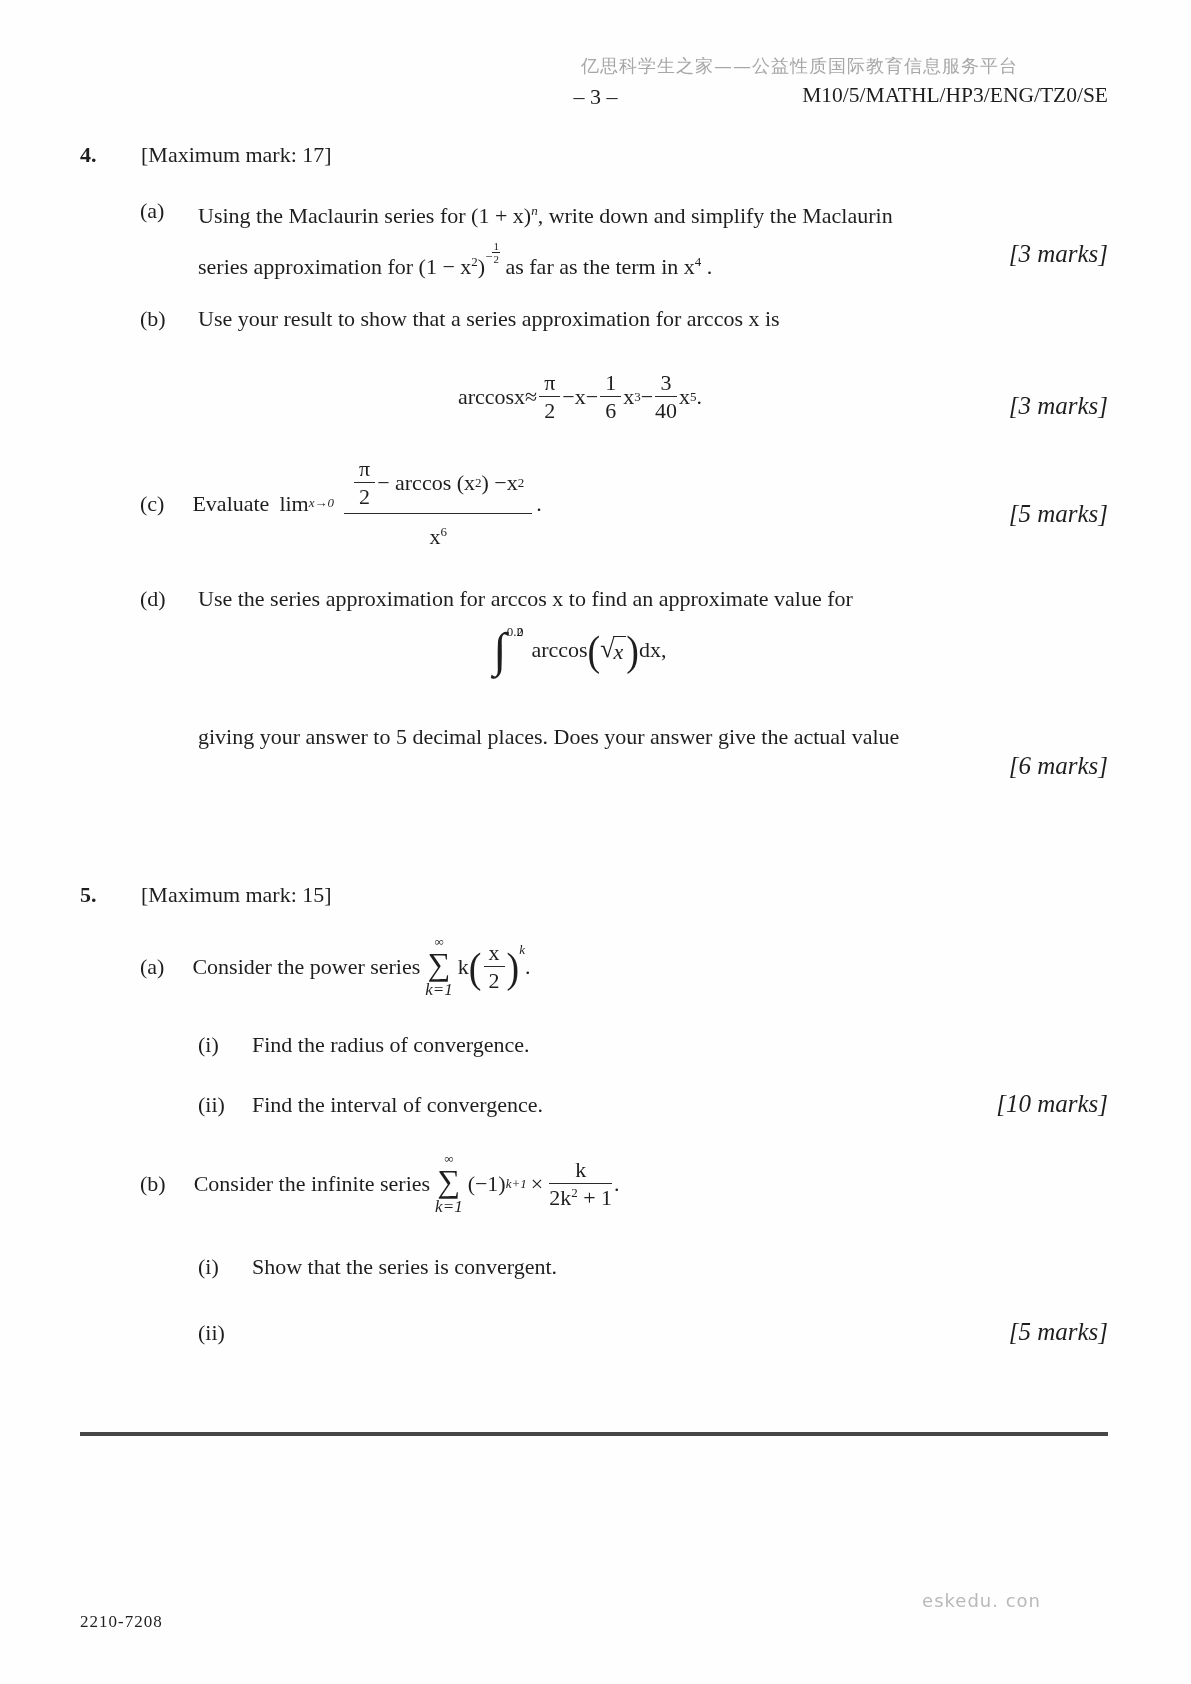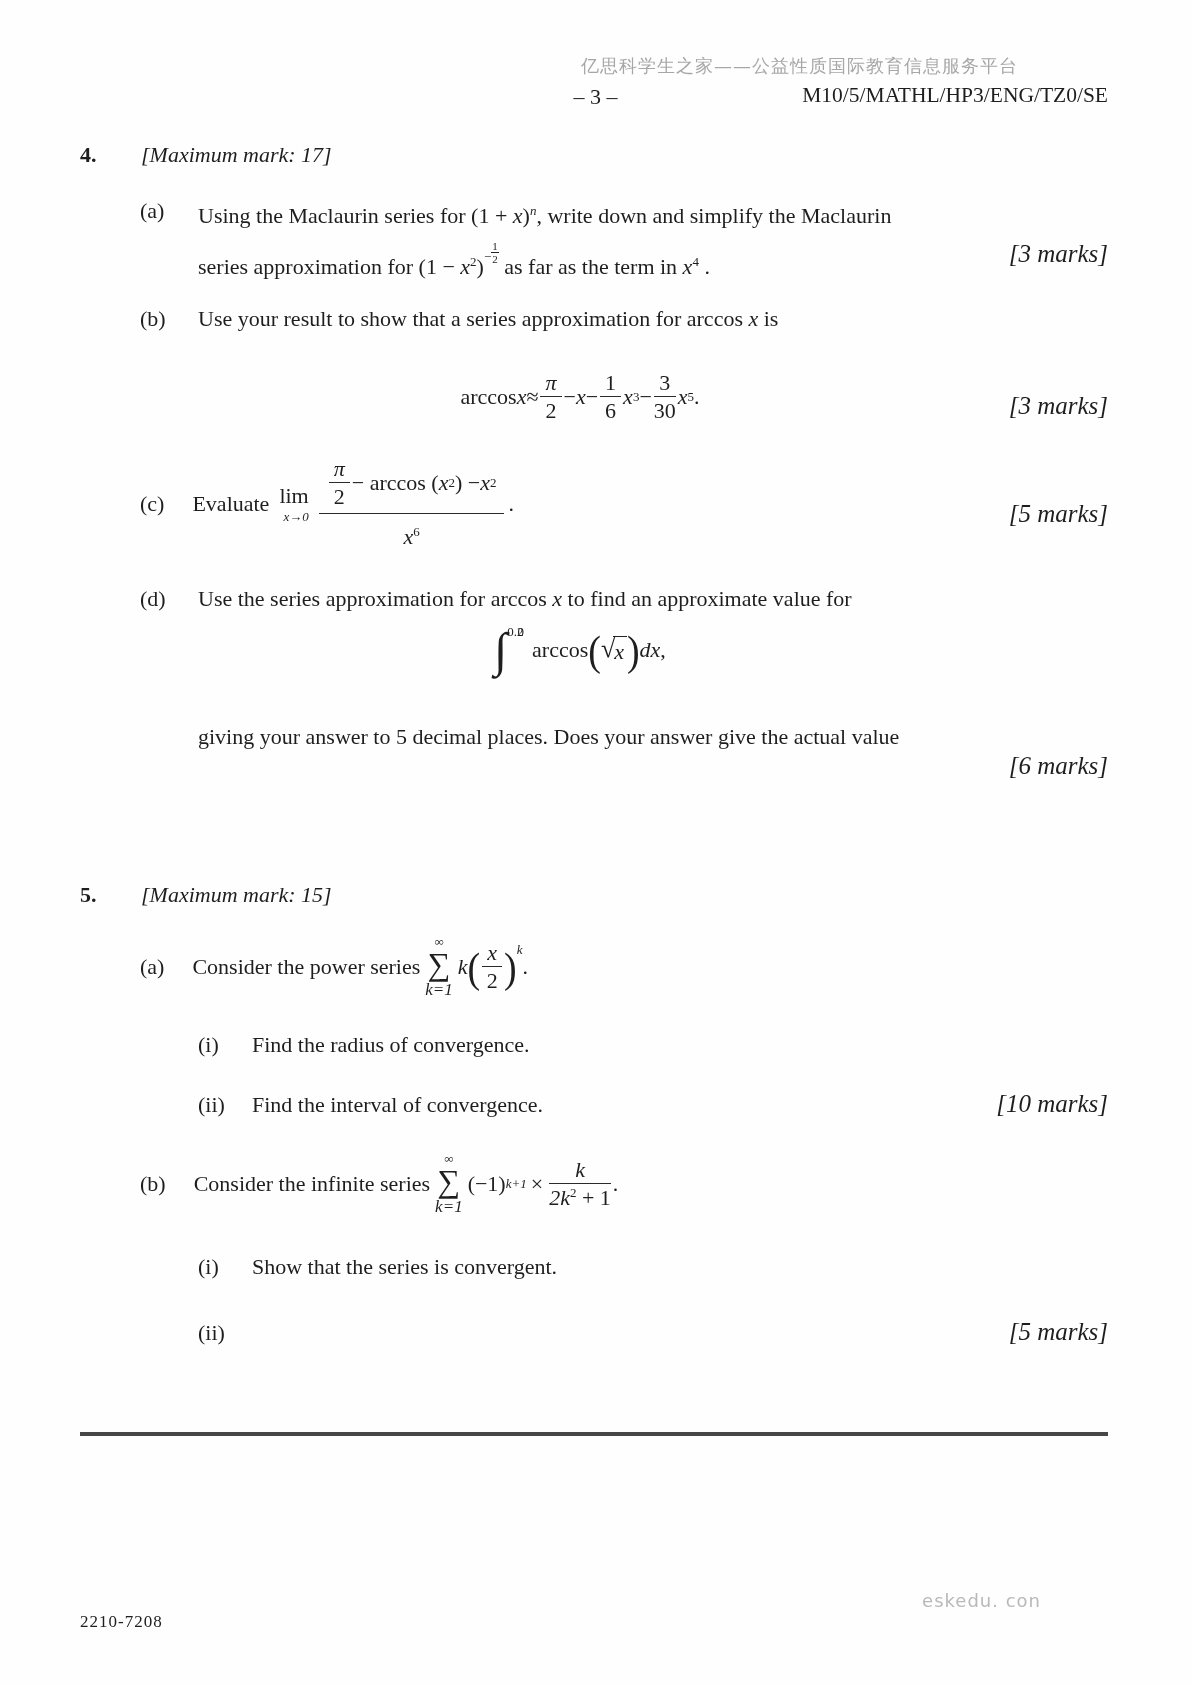--- a/index.html
+++ b/index.html
@@ -1,21 +1,21 @@
 <!DOCTYPE html>
 <html><head>
 <meta charset="utf-8">
 <style>
   html,body { margin:0; padding:0; background:#ffffff; }
   .page {
     position:relative; width:1191px; height:1684px; background:#fefefe;
     font-family:"Liberation Serif", serif; color:#1e1e1e; overflow:hidden;
   }
   .abs { position:absolute; white-space:nowrap; }
-  .it { font-style:italic; }
+  .it { }
   .bold { font-weight:bold; }
   .txt { font-size:22px; line-height:30px; }
   .small-cn { font-size:18px; color:#a7a7a7; font-family:"DejaVu Sans", sans-serif; letter-spacing:1px; }
   .marks { font-style:italic; font-size:25px; }
   .qlabel { font-size:22px; }
 
   
   .sp  { font-size:13px; vertical-align:8px; font-style:italic; }
   .spn { font-size:13px; vertical-align:8px; font-style:normal; }
   .expsign { font-size:13px; vertical-align:13px; font-style:normal; }
@@ -30,21 +30,21 @@
   .frac { display:inline-block; text-align:center; vertical-align:middle; line-height:1.15; margin:0 2px; }
   .frac .n { display:block; padding:0 5px 1px; border-bottom:1.6px solid #2a2a2a; }
   .frac .d { display:block; padding-top:1px; }
 
   
   .cfrac { display:inline-flex; flex-direction:column; align-items:center; vertical-align:middle; margin:0 4px; }
   .cfrac .cn { display:flex; align-items:center; padding:0 8px 3px; border-bottom:1.6px solid #2a2a2a; }
   .cfrac .cd { padding-top:3px; }
 
   
-  .lim { display:inline-flex; flex-direction:column; align-items:flex-end; line-height:1;
+  .lim { display:inline-flex; flex-direction:row; align-items:flex-start; line-height:1;
          vertical-align:middle; margin:0 6px 0 10px; }
   .lim .w { font-size:22px; font-style:normal; }
   .lim .s { font-size:13px; font-style:italic; margin-top:3px; }
 
   
   .sum { display:inline-flex; flex-direction:column; align-items:center; line-height:1;
          vertical-align:middle; margin:0 5px; }
   .sum .t  { font-size:13px; margin-bottom:1px; }
   .sum .g  { font-size:32px; line-height:0.95; }
   .sum .bl { font-size:17px; font-style:italic; margin-top:2px; }
@@ -111,21 +111,21 @@
         <span> − </span>
       <span class="frac">
           <span class="n">1</span>
           <span class="d">6</span>
         </span>
       <span class="it">x</span>
         <span class="spn">3</span>
         <span> − </span>
       <span class="frac">
           <span class="n">3</span>
-          <span class="d">30</span>
+          <span class="d">40</span>
         </span>
       <span class="it">x</span>
         <span class="spn">5</span>
         <span> .</span>
     </span>
   </div>
   <div class="abs marks" style="top:392px; right:83px;">[3 marks]</div>
 
   <div class="abs txt flexrow" style="top:456px; left:140px;">
     <span class="qlabel" style="margin-right:28px;">(c)</span>

